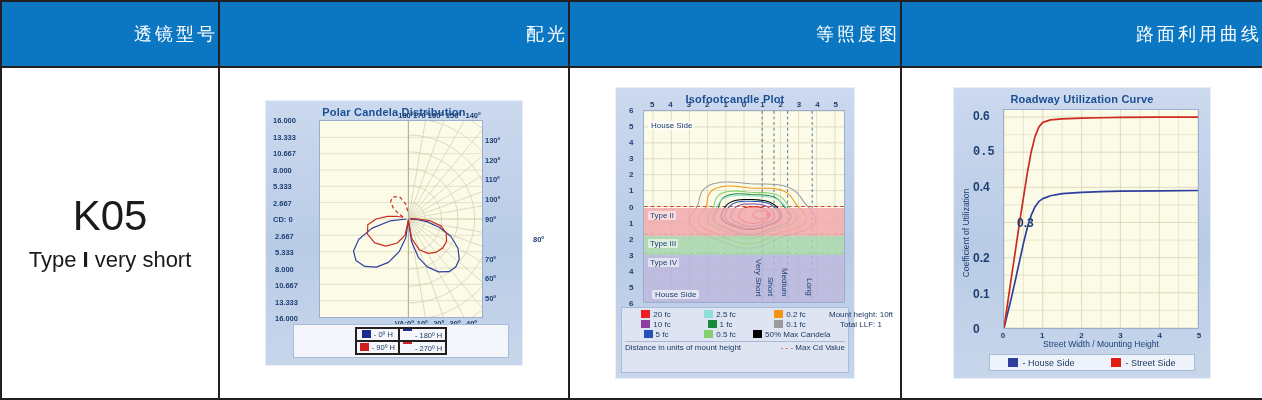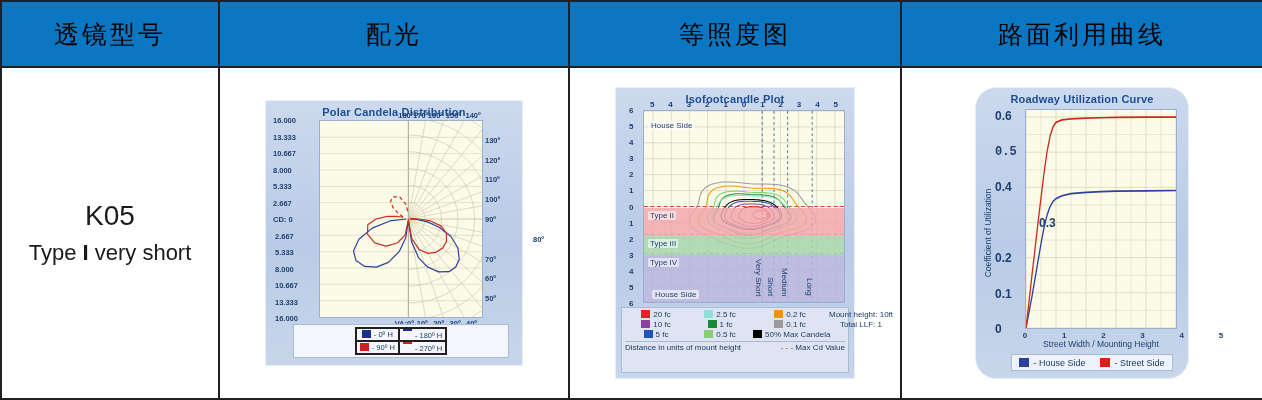--- a/index.html
+++ b/index.html
@@ -2,31 +2,31 @@
 <html><head>
 <meta charset="utf-8">
 <style>
   html,body{margin:0;padding:0;background:#ffffff;}
   body{width:1262px;height:400px;overflow:hidden;
        font-family:"Liberation Sans","DejaVu Sans",sans-serif;}
 
   .spec-table{width:1262px;border-collapse:collapse;table-layout:fixed;}
   .spec-table td,.spec-table th{border:2px solid #231f20;padding:0;vertical-align:middle;}
 
-  thead th{background:#0b77c2;color:#000000;height:64px;font-weight:400;
-           font-size:25px;letter-spacing:3px;text-align:center;}
+  thead th{background:#0b77c2;color:#ffffff;height:64px;font-weight:400;
+           font-size:18px;letter-spacing:3px;text-align:right;}
 
   .col-model{width:218px;}
   .col-dist{width:350px;}
   .col-iso{width:332px;}
   .col-road{width:362px;}
 
   .body-cell{height:330px;background:#ffffff;text-align:center;}
   .model-cell{text-align:center;color:#1a1a1a;}
-  .model-name{font-size:28px;line-height:1.05;margin-bottom:10px;}
+  .model-name{font-size:42px;line-height:1.05;margin-bottom:10px;}
   .model-type{font-size:22px;line-height:1.1;}
   .model-type b{font-weight:700;}
 
   .chart-wrap{display:flex;align-items:center;justify-content:center;height:330px;}
 
   
   .chart-frame{position:relative;box-sizing:border-box;
        background:linear-gradient(180deg,#ccd9ee 0%,#b9cbe6 55%,#c7d6ea 100%);
        border:1px solid #e9eef7;padding:5px;}
   .chart-inner{position:relative;width:100%;height:100%;box-sizing:border-box;}
@@ -73,21 +73,21 @@
        background:#dfe4f2;border:1px solid #a8bcd8;box-sizing:border-box;
        font-size:8px;color:#17365d;padding:2px 3px;}
   .iso-legend .grid{display:grid;grid-template-columns:62px 62px 74px 1fr;
        column-gap:2px;row-gap:1px;}
   .iso-legend .it{white-space:nowrap;}
   .iso-legend .foot{border-top:1px solid #aab8d4;margin-top:2px;padding-top:1px;
        display:flex;justify-content:space-between;white-space:nowrap;}
   .ck{display:inline-block;width:9px;height:8px;vertical-align:-1px;margin-right:3px;}
 
   
-  #roadFrame{width:214px;height:292px;border-radius:21px;}
+  #roadFrame{width:258px;height:292px;}
   #roadPlot{left:44px;top:16px;right:6px;bottom:44px;}
   .road-yl{position:absolute;right:calc(100% + 3px);transform:translateY(-50%);
        color:#1d3f72;font-size:12px;font-weight:700;}
   .road-xl{position:absolute;top:calc(100% + 2px);transform:translateX(-50%);
        color:#1d3f72;font-size:8px;font-weight:700;}
   .road-ytitle{position:absolute;left:2px;top:50%;transform:translateY(-50%) rotate(180deg);
        writing-mode:vertical-rl;color:#1d3f72;font-size:8.5px;white-space:nowrap;}
   .road-xtitle{position:absolute;left:44px;right:6px;bottom:24px;text-align:center;
        color:#1d3f72;font-size:8.5px;}
   .road-legend{position:absolute;left:30px;right:10px;bottom:2px;height:17px;

